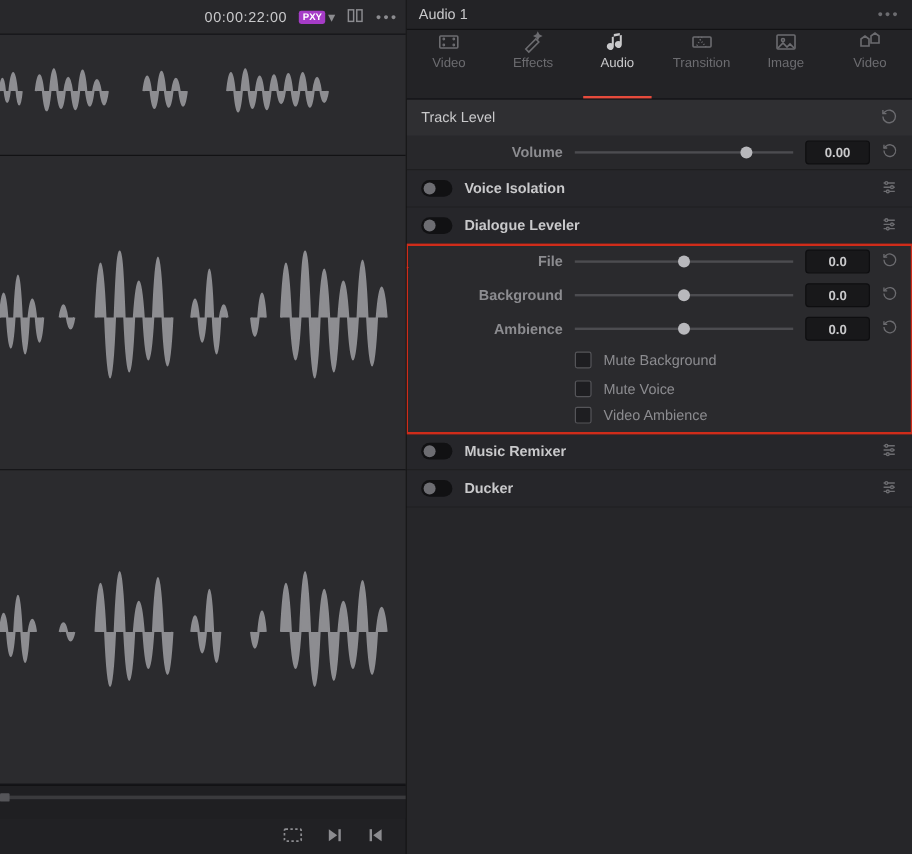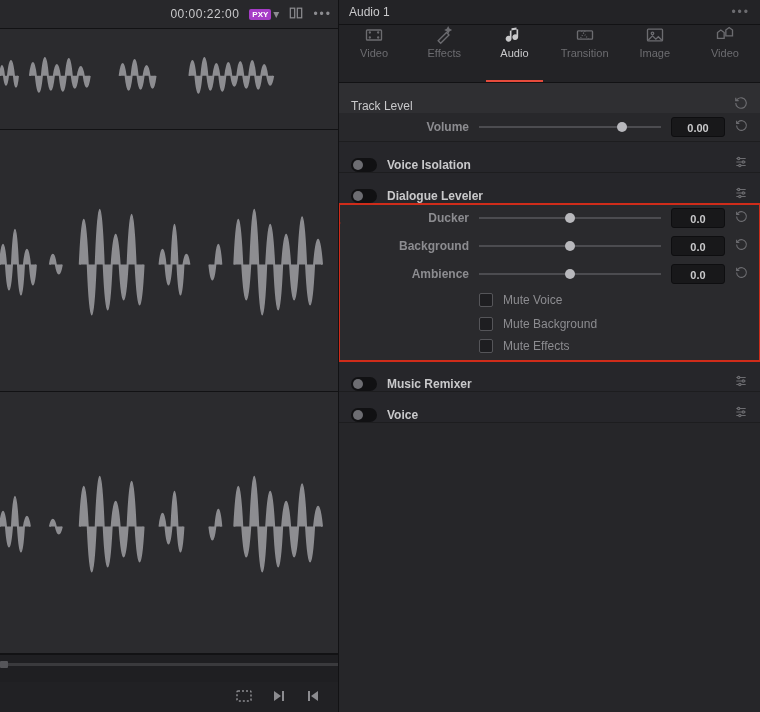--- a/index.html
+++ b/index.html
@@ -46,21 +46,21 @@
   .insp-title{height:25px;display:flex;align-items:center;justify-content:space-between;padding:0 10px;border-bottom:1px solid var(--border);background:#232326;}
   .insp-title .dots{color:var(--text-dimmer);letter-spacing:2px;}
   .tabs{height:58px;display:flex;border-bottom:1px solid var(--border);background:#232326;}
   .tab{flex:1;display:flex;flex-direction:column;align-items:center;justify-content:flex-start;gap:2px;color:var(--text-dimmer);cursor:pointer;font-size:11px;position:relative;}
   .tab.active{color:var(--text);}
   .tab.active::after{content:"";position:absolute;left:10%;right:10%;bottom:0;height:2px;background:var(--tab-accent);}
   .tab svg{width:20px;height:20px;}
 
   .sections{flex:1;display:flex;flex-direction:column;overflow:hidden;}
   .sec{border-bottom:1px solid #1d1d1f;}
-  .sec-head{height:30px;display:flex;align-items:flex-end;justify-content:space-between;padding:0 12px;background:var(--section);color:var(--text);}
+  .sec-head{height:30px;display:flex;align-items:center;justify-content:space-between;padding:0 12px;background:var(--section);color:var(--text);}
   .sec-head.dark{background:var(--section-dark);}
   .sec-head .lbl{display:flex;align-items:center;gap:10px;font-weight:bold;}
   .undo-icn,.sliders-icn{color:var(--text-dimmer);cursor:pointer;}
   .toggle{width:26px;height:14px;border-radius:7px;background:#111113;position:relative;cursor:pointer;}
   .toggle::after{content:"";position:absolute;top:2px;left:2px;width:10px;height:10px;border-radius:50%;background:#6d6d72;}
   .toggle.on::after{left:14px;background:var(--seg-accent);}
   .row{display:flex;align-items:center;gap:10px;padding:4px 12px;height:28px;font-weight:bold;}
   .row .rlabel{flex:0 0 118px;text-align:right;color:var(--text-dim);font-size:12px;}
   .slider{flex:1;height:2px;background:#4c4c50;position:relative;}
   .slider::after{content:"";position:absolute;width:10px;height:10px;border-radius:50%;background:#b8b8bc;top:-4px;}
@@ -262,21 +262,21 @@
       </div>
 
       <div class="sec highlight" style="background:#2a2a2d;">
         <div class="arrow">
           <svg viewBox="0 0 112 14">
               <line x1="0" y1="7" x2="100" y2="7" stroke="#e12a18" stroke-width="2.5"></line>
               <polygon points="112,7 98,2 98,12" fill="#e12a18"></polygon>
             </svg>
         </div>
         <div class="row">
-          <span class="rlabel">Ducker</span>
+          <span class="rlabel">File</span>
           <div class="slider center"></div>
           <div class="valbox">0.0</div>
           <span class="undo-icn">
             <svg width="13" height="13" viewBox="0 0 24 24" fill="none" stroke="currentColor" stroke-width="2">
                 <path d="M3 12a9 9 0 1 0 3-6.7L3 8"></path>
                 <path d="M3 3v5h5"></path>
               </svg>
           </span>
         </div>
         <div class="row">
@@ -296,29 +296,29 @@
           <div class="valbox">0.0</div>
           <span class="undo-icn">
             <svg width="13" height="13" viewBox="0 0 24 24" fill="none" stroke="currentColor" stroke-width="2">
                 <path d="M3 12a9 9 0 1 0 3-6.7L3 8"></path>
                 <path d="M3 3v5h5"></path>
               </svg>
           </span>
         </div>
         <div class="chkrow">
           <span class="cbx"></span>
-          <span>Mute Voice</span>
+          <span>Mute Background</span>
         </div>
         <div class="chkrow">
           <span class="cbx"></span>
-          <span>Mute Background</span>
+          <span>Mute Voice</span>
         </div>
         <div class="chkrow" style="padding-bottom:8px;">
           <span class="cbx"></span>
-          <span>Mute Effects</span>
+          <span>Video Ambience</span>
         </div>
       </div>
 
       <div class="sec">
         <div class="sec-head dark">
           <span class="lbl">
             <span class="toggle"></span>
             <span>Music Remixer</span>
           </span>
           <span class="sliders-icn">
@@ -329,21 +329,21 @@
                 <circle cx="10" cy="18" r="2" fill="var(--panel)"></circle>
               </svg>
           </span>
         </div>
       </div>
 
       <div class="sec">
         <div class="sec-head dark">
           <span class="lbl">
             <span class="toggle"></span>
-            <span>Voice</span>
+            <span>Ducker</span>
           </span>
           <span class="sliders-icn">
             <svg width="14" height="14" viewBox="0 0 24 24" fill="none" stroke="currentColor" stroke-width="2">
                 <path d="M4 6h16M4 12h16M4 18h16"></path>
                 <circle cx="8" cy="6" r="2" fill="var(--panel)"></circle>
                 <circle cx="16" cy="12" r="2" fill="var(--panel)"></circle>
                 <circle cx="10" cy="18" r="2" fill="var(--panel)"></circle>
               </svg>
           </span>
         </div>

